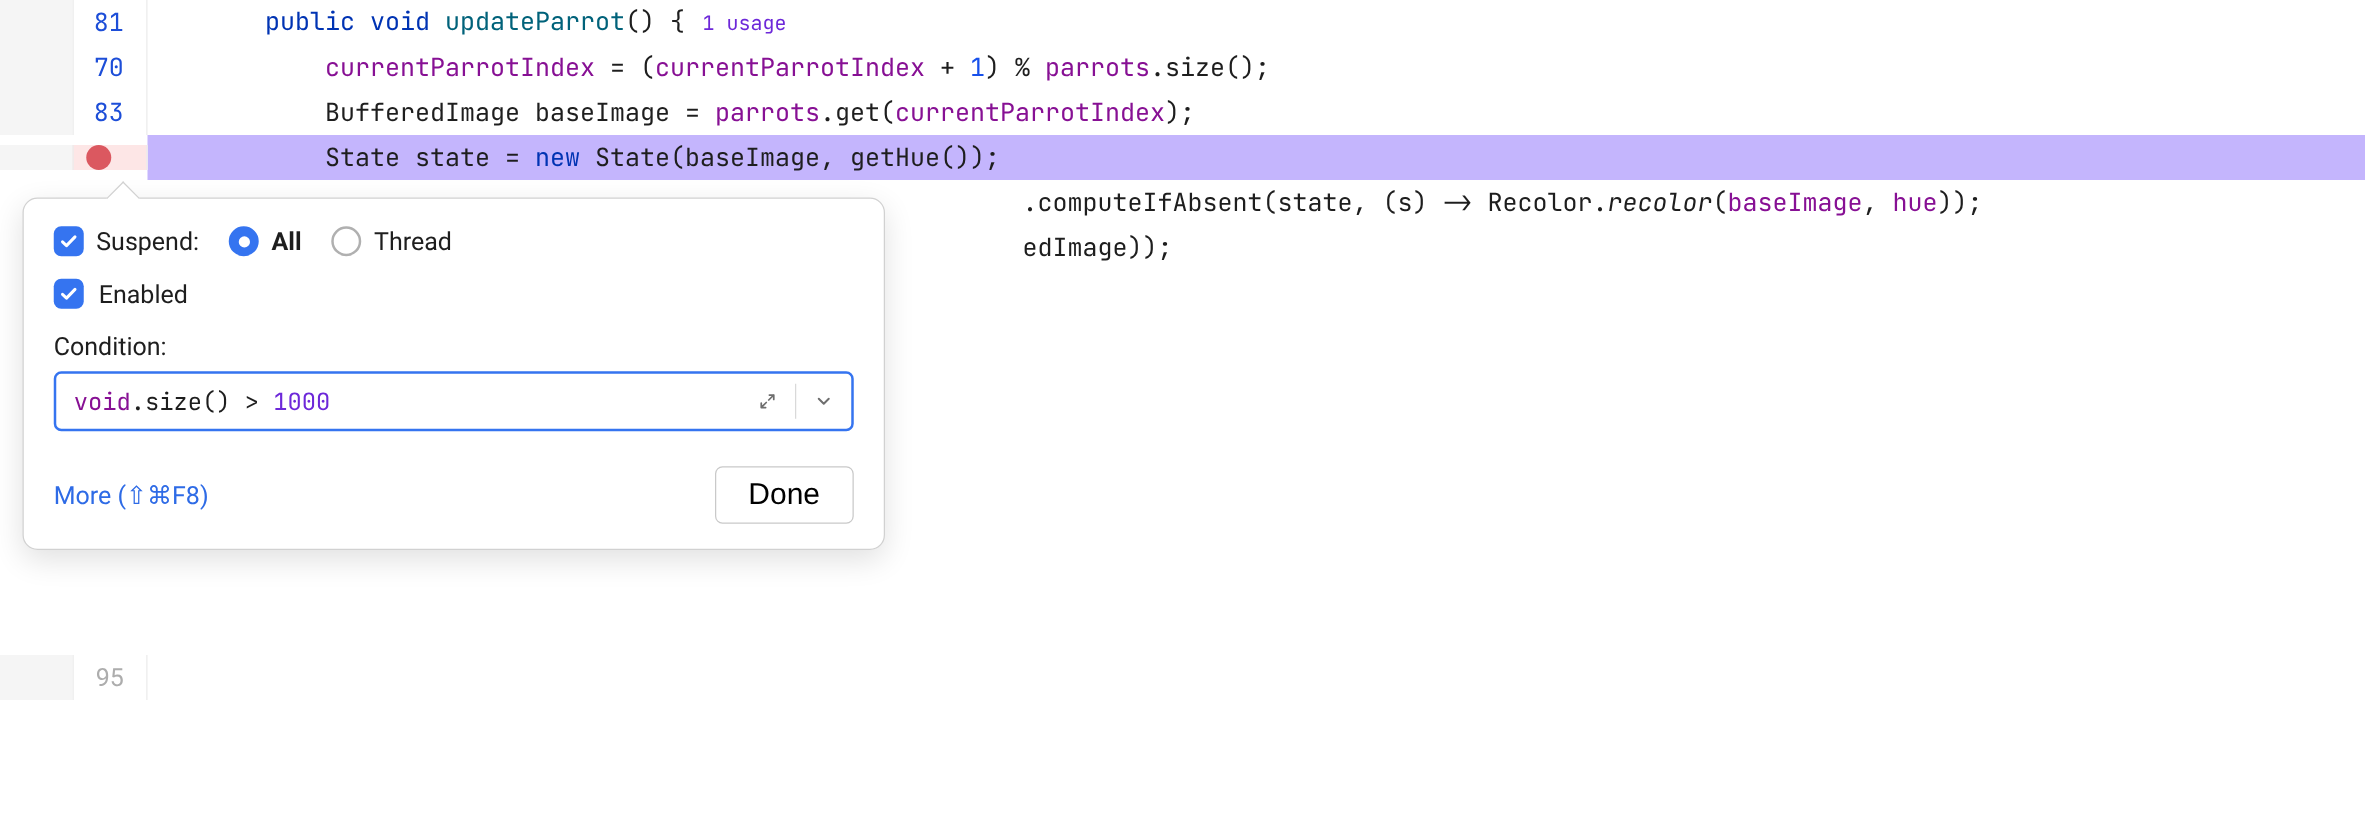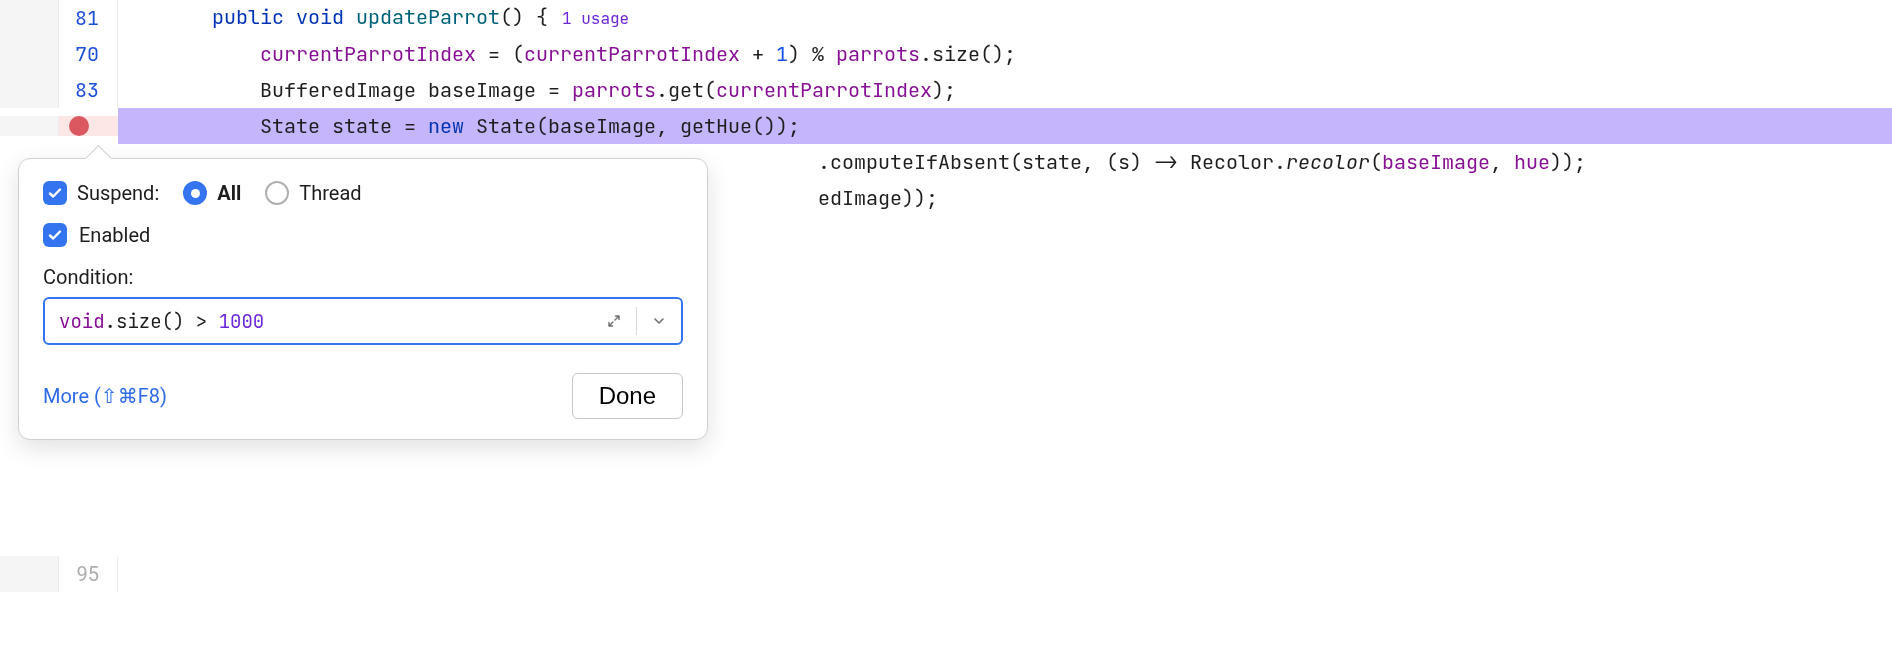--- a/index.html
+++ b/index.html
@@ -234,21 +234,21 @@
     <div class="line-content tail-line" style="padding-left:700px;"><span>.computeIfAbsent(</span><span>state</span><span>, (</span><span>s</span><span>) -&gt; Recolor.</span><span class="italic">recolor</span><span>(</span><span class="id">baseImage</span><span>, </span><span class="id">hue</span><span>));</span></div>
   </div>
 
   <div class="code-line">
     <div class="gutter" style="border:none;"></div>
     <div class="line-content tail-line" style="padding-left:700px;"><span>edImage));</span></div>
   </div>
 
 </div>
 
-<div style="position:absolute; left:0; top:524px;margin-top:32px;">
+<div style="position:absolute; left:0; top:524px;">
   <div class="last-gutter">
     <div class="gutter-left"></div><div class="gutter-sep"></div>
     <span>95</span>
   </div>
 </div>
 
 <div class="popup">
 
   <div class="row suspend-row">
     <span class="checkbox">

